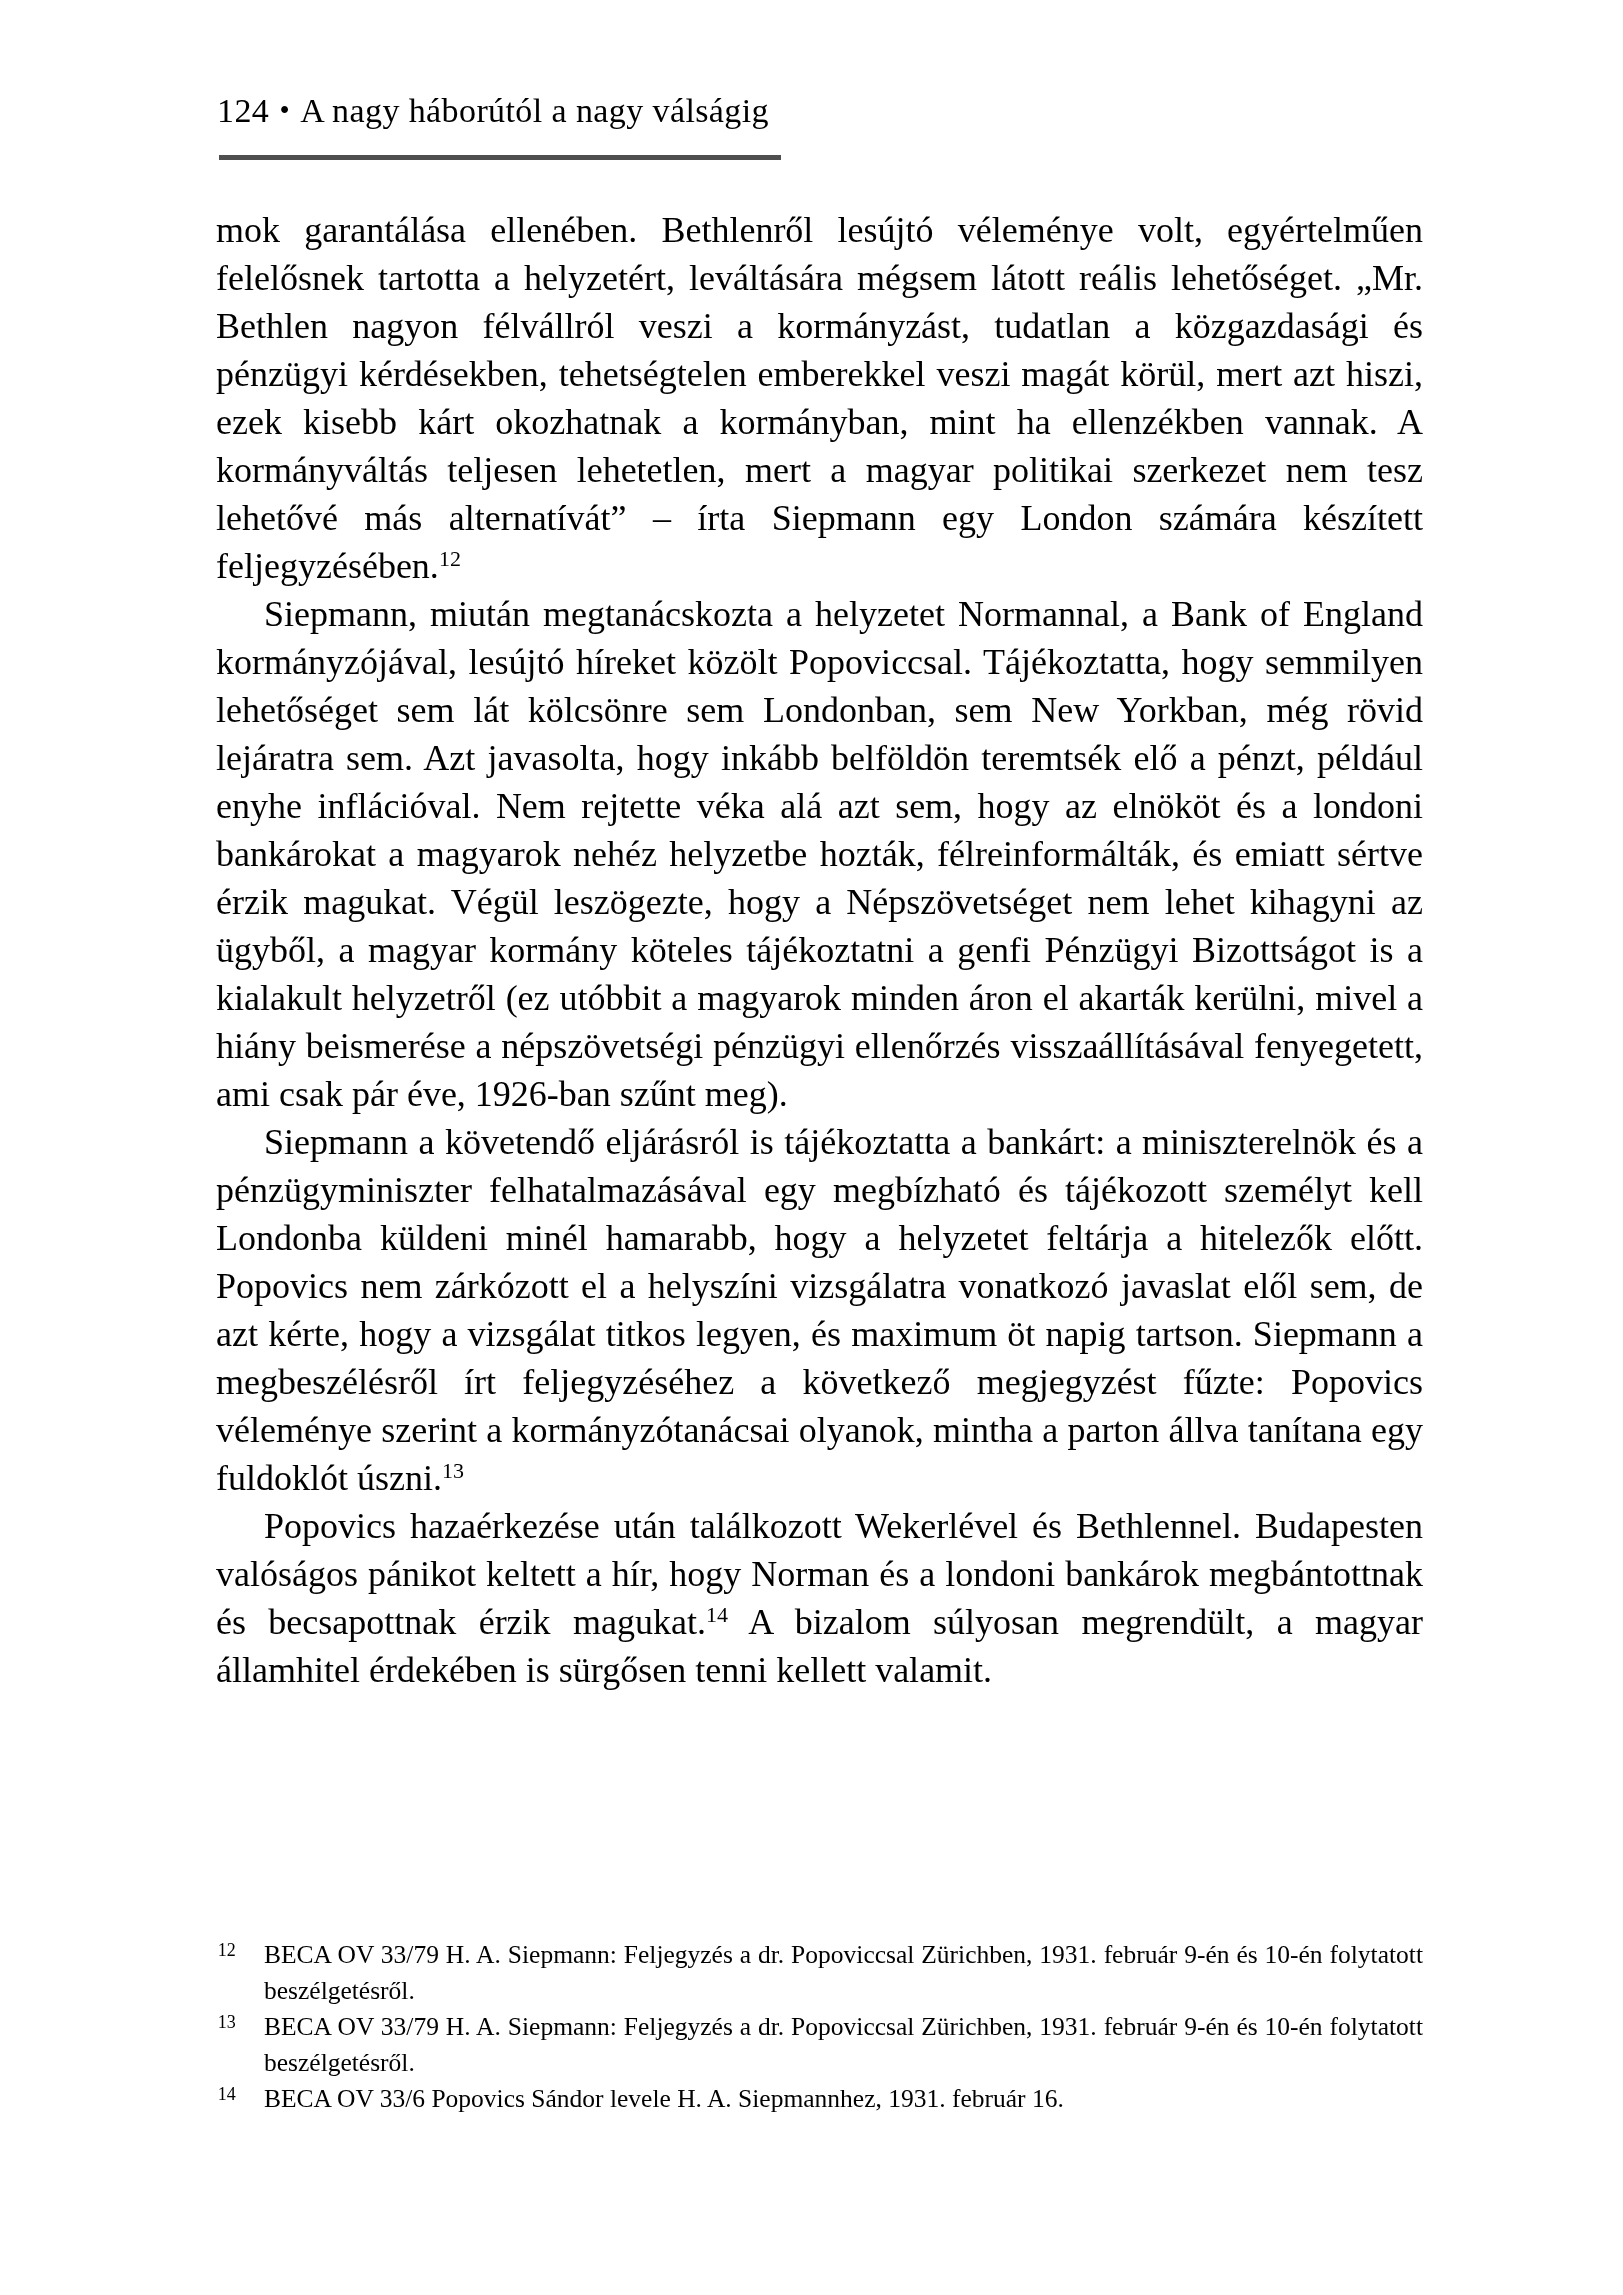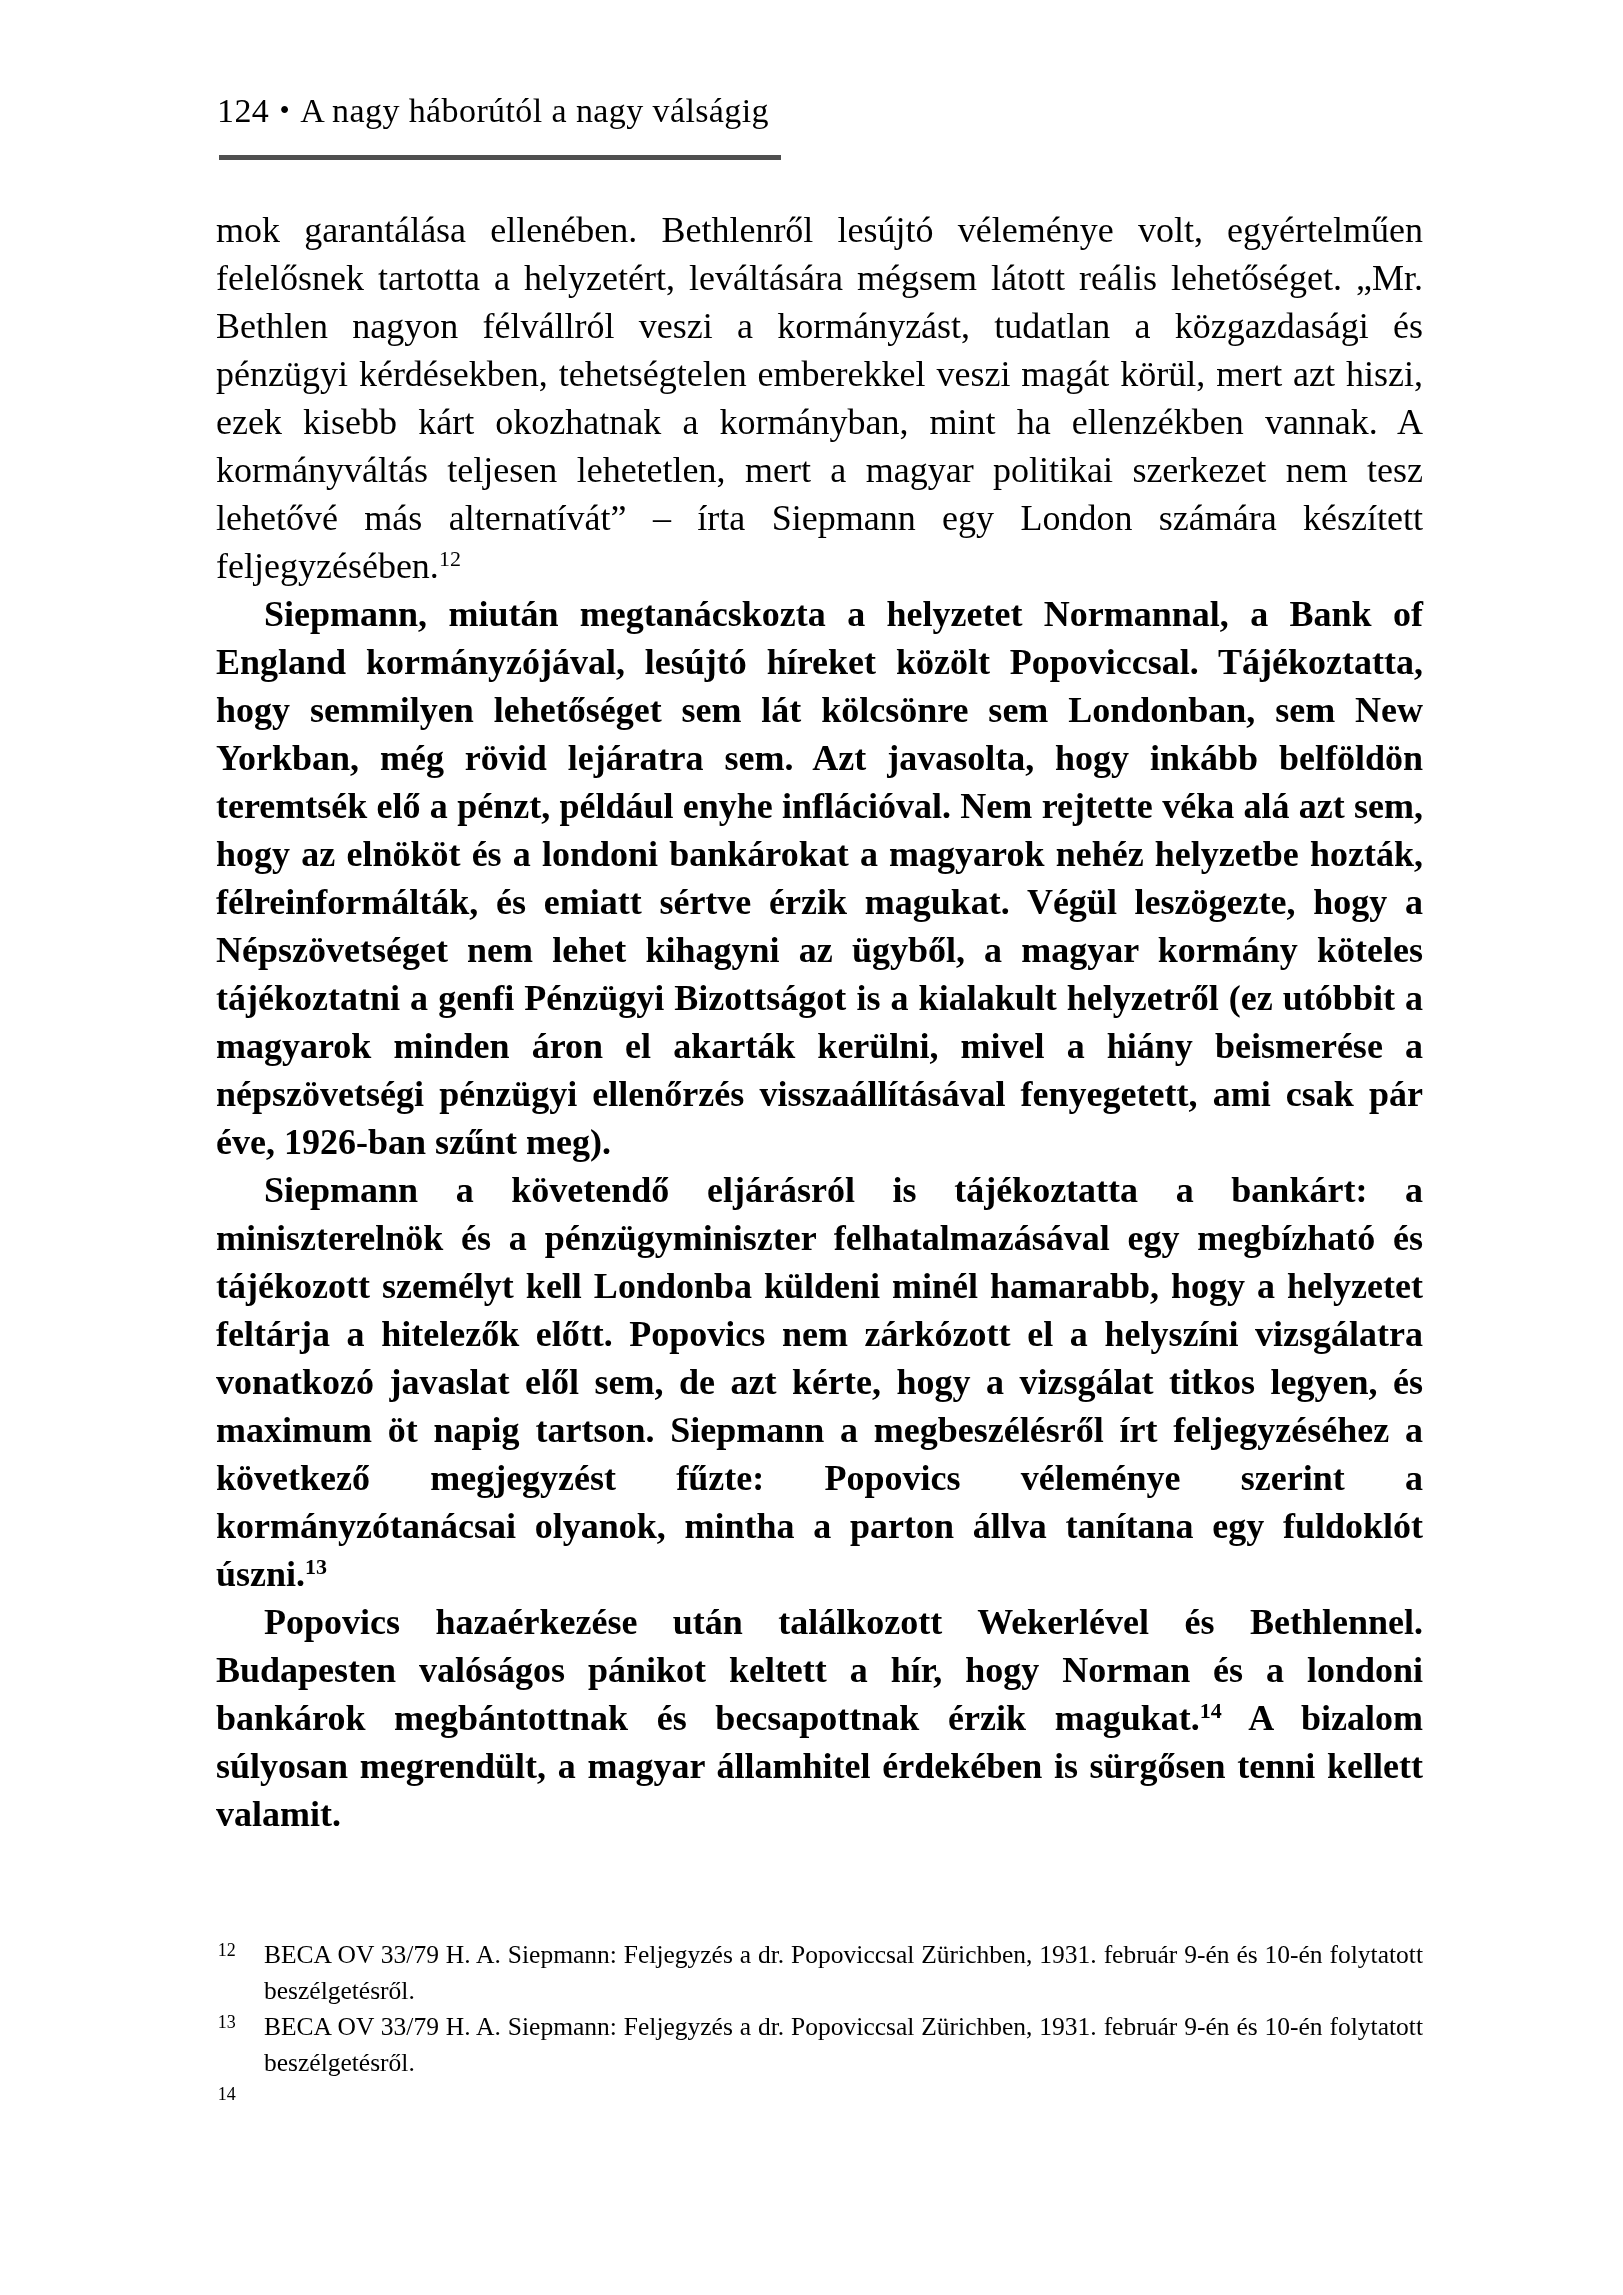--- a/index.html
+++ b/index.html
@@ -45,21 +45,20 @@
     width: 1207px;
     font-size: 36px;
     line-height: 48px;
     text-align: justify;
   }
   .body-text p {
     margin: 0;
   }
   .body-text p.indented {
     text-indent: 48px;
-    font-weight: bold;
   }
   .body-text .seg-italic {
   }
   sup.fn-ref {
     font-size: 22px;
     line-height: 0;
     vertical-align: 12px;
   }
   .footnotes {
     position: absolute;
@@ -96,17 +95,17 @@
   <main class="body-text">
       <p><span class="seg-normal">mok garantálása ellenében. Bethlenről lesújtó véleménye volt, egyértelműen felelősnek tartotta a helyzetért, leváltására mégsem látott reális lehetőséget. </span><span class="seg-italic">„Mr. Bethlen nagyon félvállról veszi a kormányzást, tudatlan a közgazdasági és pénzügyi kérdésekben, tehetségtelen emberekkel veszi magát körül, mert azt hiszi, ezek kisebb kárt okozhatnak a kormányban, mint ha ellenzékben vannak. A kormányváltás teljesen lehetetlen, mert a magyar politikai szerkezet nem tesz lehetővé más alternatívát”</span><span class="seg-normal"> – írta Siepmann egy London számára készített feljegyzésében.</span><sup class="fn-ref">12</sup></p>
       <p class="indented"><span class="seg-normal">Siepmann, miután megtanácskozta a helyzetet Normannal, a Bank of England kormányzójával, lesújtó híreket közölt Popoviccsal. Tájékoztatta, hogy semmilyen lehetőséget sem lát kölcsönre sem Londonban, sem New Yorkban, még rövid lejáratra sem. Azt javasolta, hogy inkább belföldön teremtsék elő a pénzt, például enyhe inflációval. Nem rejtette véka alá azt sem, hogy az elnököt és a londoni bankárokat a magyarok nehéz helyzetbe hozták, félreinformálták, és emiatt sértve érzik magukat. Végül leszögezte, hogy a Népszövetséget nem lehet kihagyni az ügyből, a magyar kormány köteles tájékoztatni a genfi Pénzügyi Bizottságot is a kialakult helyzetről (ez utóbbit a magyarok minden áron el akarták kerülni, mivel a hiány beismerése a népszövetségi pénzügyi ellenőrzés visszaállításával fenyegetett, ami csak pár éve, 1926-ban szűnt meg).</span></p>
       <p class="indented"><span class="seg-normal">Siepmann a követendő eljárásról is tájékoztatta a bankárt: a miniszterelnök és a pénzügyminiszter felhatalmazásával egy megbízható és tájékozott személyt kell Londonba küldeni minél hamarabb, hogy a helyzetet feltárja a hitelezők előtt. Popovics nem zárkózott el a helyszíni vizsgálatra vonatkozó javaslat elől sem, de azt kérte, hogy a vizsgálat titkos legyen, és maximum öt napig tartson. Siepmann a megbeszélésről írt feljegyzéséhez a következő megjegyzést fűzte: Popovics véleménye szerint a kormányzótanácsai olyanok, mintha a parton állva tanítana egy fuldoklót úszni.</span><sup class="fn-ref">13</sup></p>
       <p class="indented"><span class="seg-normal">Popovics hazaérkezése után találkozott Wekerlével és Bethlennel. Budapesten valóságos pánikot keltett a hír, hogy Norman és a londoni bankárok megbántottnak és becsapottnak érzik magukat.</span><sup class="fn-ref">14</sup><span class="seg-normal"> A bizalom súlyosan megrendült, a magyar államhitel érdekében is sürgősen tenni kellett valamit.</span></p>
     </main>
 
   <section class="footnotes">
       <div class="footnote"><span class="fn-num">12</span><span>BECA OV 33/79 H. A. Siepmann: Feljegyzés a dr. Popoviccsal Zürichben, 1931. február 9-én és 10-én folytatott beszélgetésről.</span></div>
       <div class="footnote"><span class="fn-num">13</span><span>BECA OV 33/79 H. A. Siepmann: Feljegyzés a dr. Popoviccsal Zürichben, 1931. február 9-én és 10-én folytatott beszélgetésről.</span></div>
-      <div class="footnote"><span class="fn-num">14</span></div>
+      <div class="footnote"><span class="fn-num">14</span><span>BECA OV 33/6 Popovics Sándor levele H. A. Siepmannhez, 1931. február 16.</span></div>
     </section>
 
 </div>
 
 
 </body></html>

